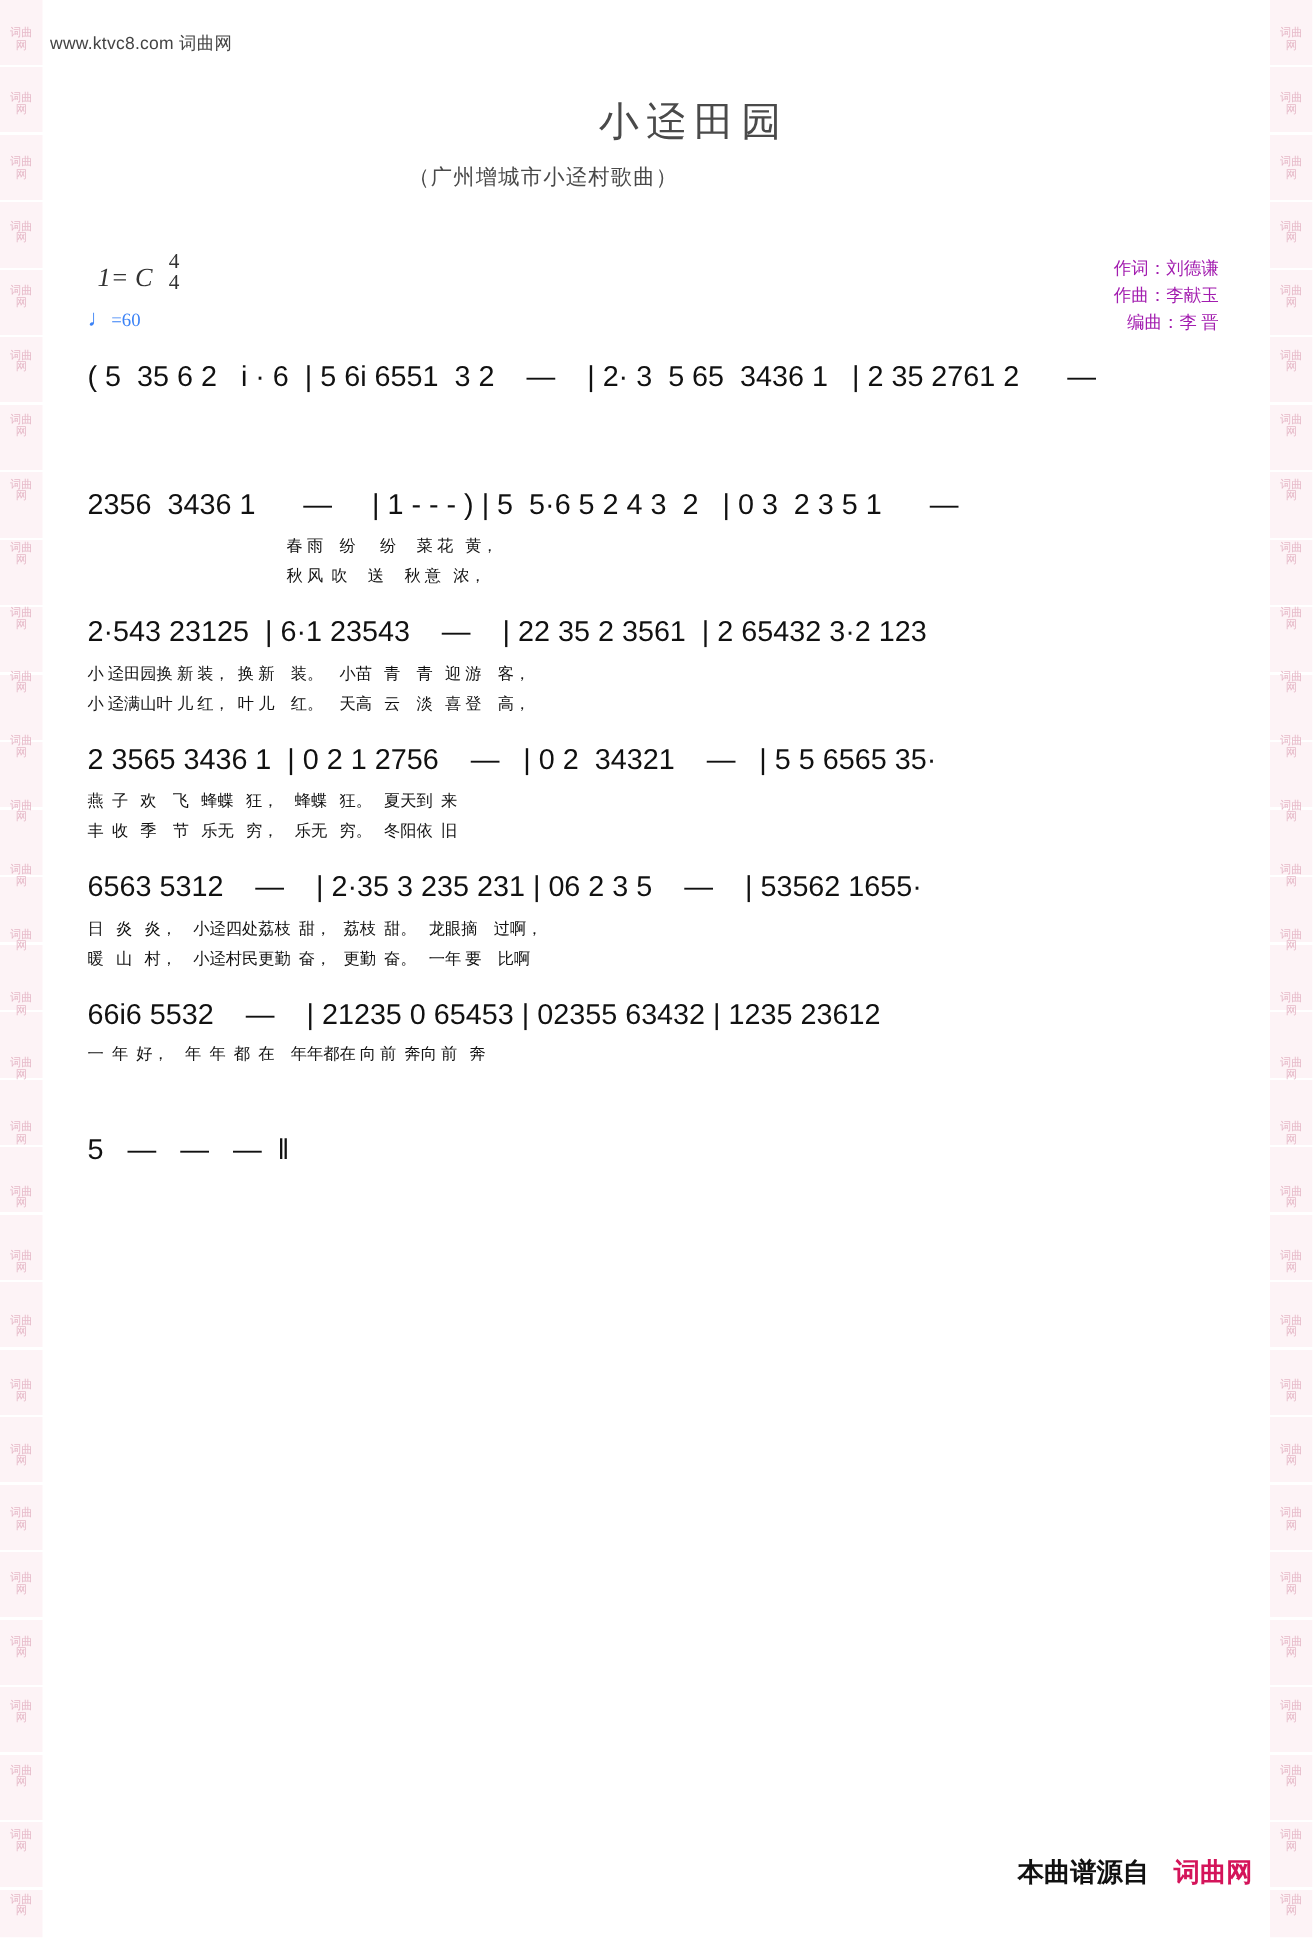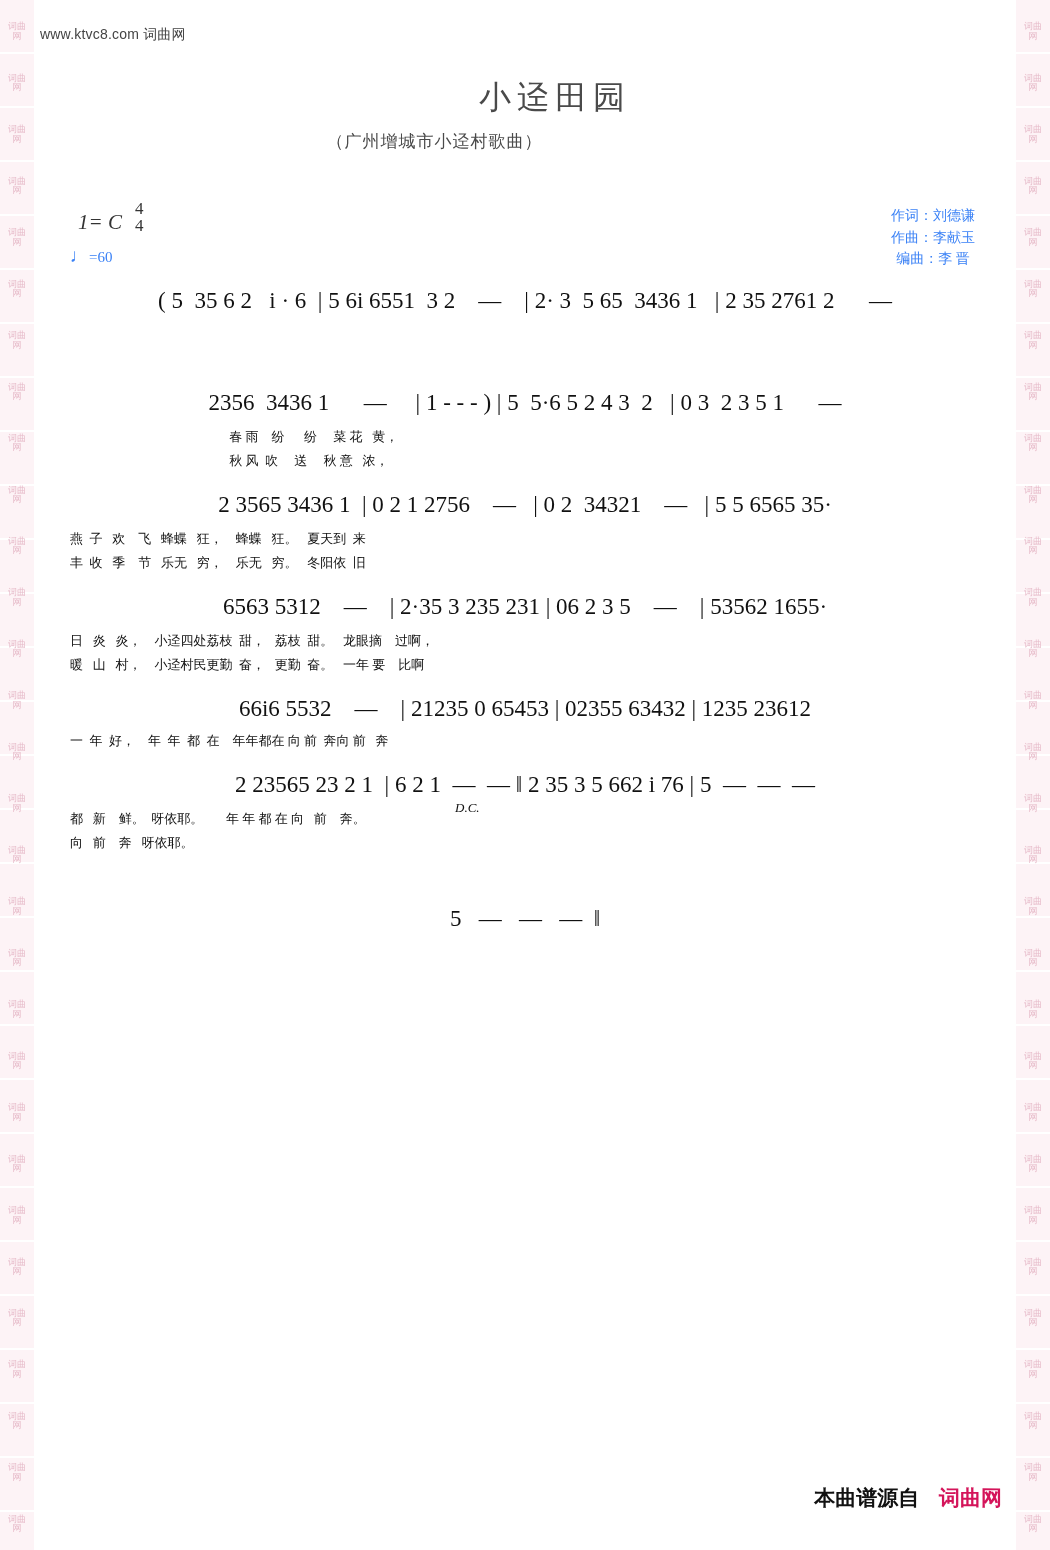--- a/index.html
+++ b/index.html
@@ -44,30 +44,30 @@
     font-size:17px;color:#4a4a4a;letter-spacing:1px;
   }
   
   .keyblock{position:absolute;left:78px;top:200px;font-size:20px;color:#333;}
   .keyblock .one{font-style:italic;font-size:21px;}
   .frac{display:inline-block;vertical-align:-2px;margin-left:8px;text-align:center;line-height:1;font-size:17px;}
   .frac span{display:block;}
   .tempo{position:absolute;left:70px;top:245px;font-size:15px;color:#3b82f6;}
   .tempo .note{font-size:19px;}
   
-  .credits{position:absolute;right:75px;top:205px;text-align:center;font-size:14px;color:#3b82f6;line-height:1.55;}
+  .credits{position:absolute;right:75px;top:205px;text-align:right;font-size:14px;color:#a21caf;line-height:1.55;}
   
   .score{position:absolute;left:70px;top:280px;width:910px;}
   .line{position:relative;margin-bottom:10px;}
   .notes{
-    font-family:Liberation Serif, serif;
+    font-family:Liberation Sans, sans-serif;
     font-size:23px;color:#111;
     white-space:pre;
     letter-spacing:0px;
-    height:42px;line-height:42px;text-align:center;
+    height:42px;line-height:42px;
   }
   .lyr{
     font-size:13px;color:#111;white-space:pre;
     height:26px;line-height:26px;letter-spacing:0px;
   }
   .lyr2{margin-top:-2px;}
   
   .footer{
     position:absolute;right:48px;bottom:38px;
     font-size:21px;font-weight:bold;color:#111;
@@ -170,39 +170,38 @@
     <div class="notes">( 5  35 6 2   i · 6  | 5 6i 6551  3 2    —    | 2· 3  5 65  3436 1   | 2 35 2761 2      —</div>
     <div class="lyr"></div>
     <div class="lyr lyr2"></div>
   </div>
   <div class="line">
     <div class="notes">2356  3436 1      —     | 1 - - - ) | 5  5·6 5 2 4 3  2   | 0 3  2 3 5 1      —</div>
     <div class="lyr">                                                 春 雨    纷      纷     菜 花   黄，</div>
     <div class="lyr lyr2">                                                 秋 风  吹     送     秋 意   浓，</div>
   </div>
   <div class="line">
+    <div class="notes">2·543 23125  | 6·1 23543    —    | 22 35 2 3561  | 2 65432 3·2 123</div>
+    <div class="lyr">小 迳田园换 新 装，  换 新    装。    小苗   青    青   迎 游    客，</div>
+    <div class="lyr lyr2">小 迳满山叶 儿 红，  叶 儿    红。    天高   云    淡   喜 登    高，</div>
+  </div>
+  <div class="line">
     <div class="notes">2 3565 3436 1  | 0 2 1 2756    —   | 0 2  34321    —   | 5 5 6565 35·</div>
     <div class="lyr">燕  子   欢    飞   蜂蝶   狂，    蜂蝶   狂。   夏天到  来</div>
     <div class="lyr lyr2">丰  收   季    节   乐无   穷，    乐无   穷。   冬阳依  旧</div>
   </div>
   <div class="line">
     <div class="notes">6563 5312    —    | 2·35 3 235 231 | 06 2 3 5    —    | 53562 1655·</div>
     <div class="lyr">日   炎   炎，    小迳四处荔枝  甜，   荔枝  甜。   龙眼摘    过啊，</div>
     <div class="lyr lyr2">暖   山   村，    小迳村民更勤  奋，   更勤  奋。   一年 要    比啊</div>
   </div>
   <div class="line">
     <div class="notes">66i6 5532    —    | 21235 0 65453 | 02355 63432 | 1235 23612</div>
     <div class="lyr lyr2">一  年  好，    年  年  都  在    年年都在 向 前  奔向 前   奔</div>
   </div>
-  <div class="line">
-    <div class="notes">2 23565 23 2 1  | 6 2 1  —  — ‖ 2 35 3 5 662 i 76 | 5  —  —  —</div>
-    <div class="lyr">都   新    鲜。  呀依耶。       年 年 都 在 向   前    奔。</div>
-    <div class="lyr lyr2">向   前    奔   呀依耶。</div>
-    <div style="position:absolute;left:385px;top:36px;font-size:13px;font-style:italic;color:#111;">D.C.</div>
-  </div>
   <div class="line" style="margin-top:42px;">
     <div class="notes">5   —   —   —  ‖</div>
   </div>
 </div>
 
 <div class="footer">
   <span>本曲谱源自</span>
   <span class="brand">词曲网</span>
 </div>
 

